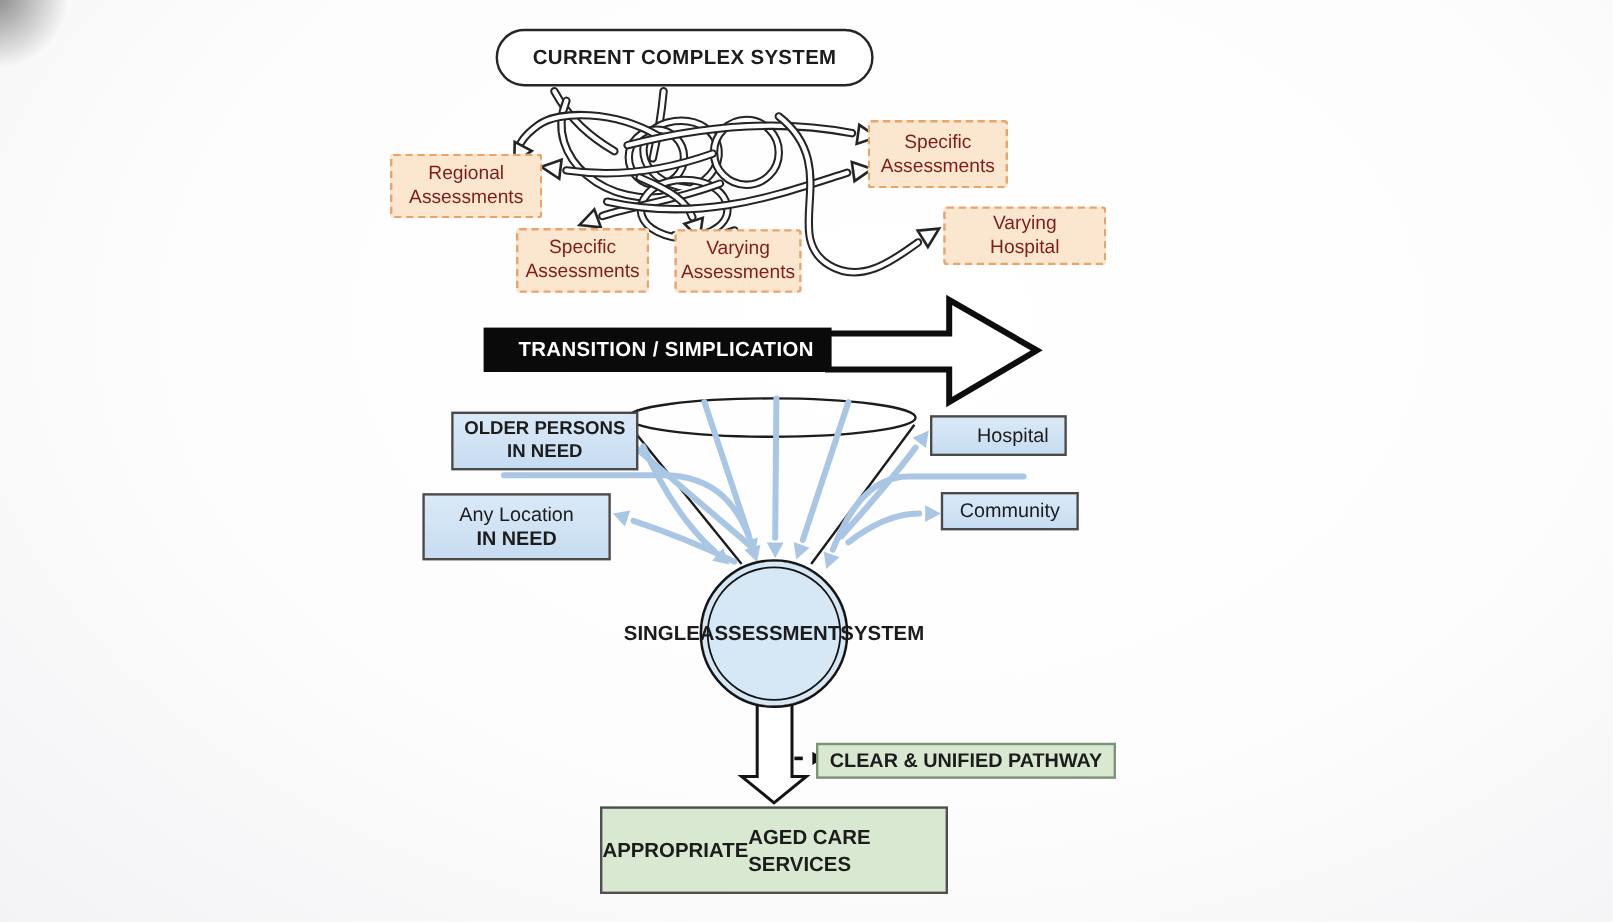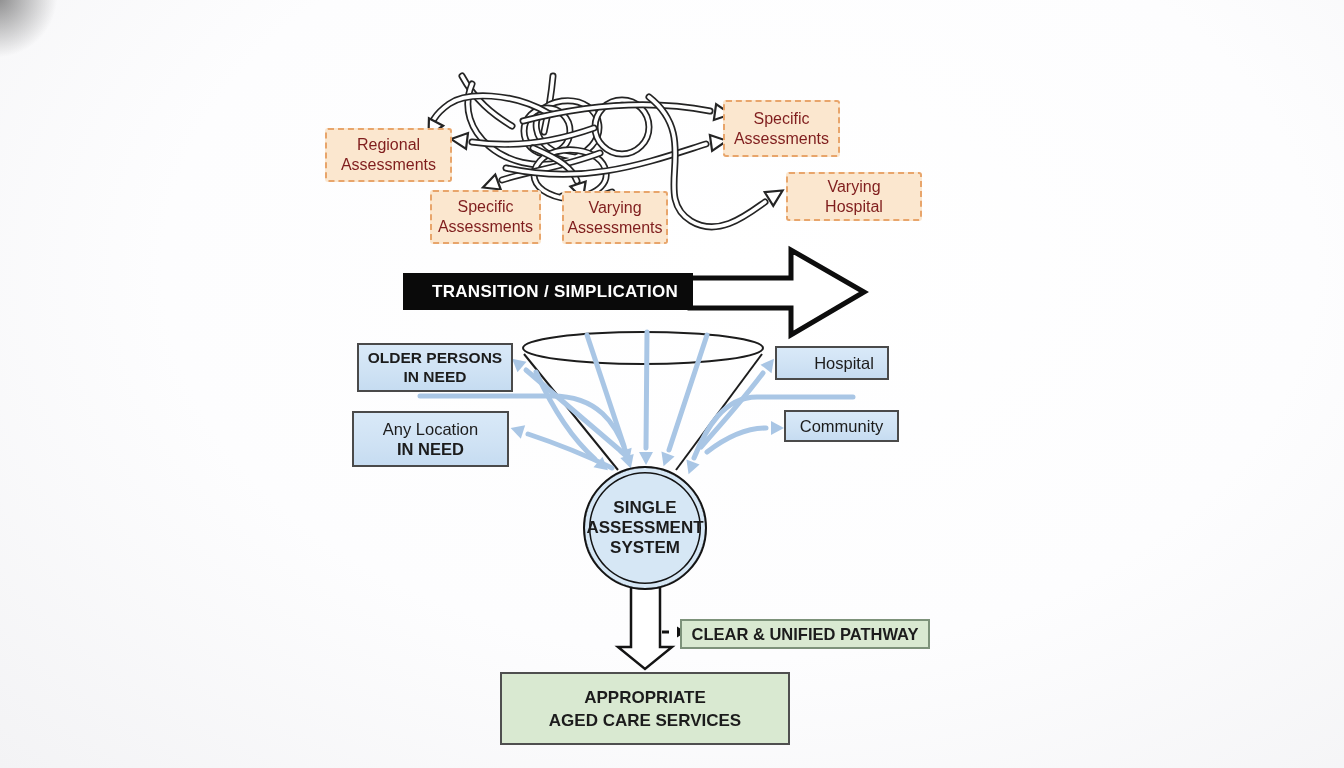--- a/index.html
+++ b/index.html
@@ -26,27 +26,27 @@
     font-weight:bold;font-size:17px;letter-spacing:.3px;box-sizing:border-box;}
   .obox{background:#fbe7cf;border:2px dashed #e8a56b;border-radius:3px;font-size:16px;color:#7f1d1d;}
   .bbox{background:linear-gradient(180deg,#d9e9f8 0%,#cfe2f4 60%,#c6dcf1 100%);border:2px solid #4a4a4a;}
   .bold{font-weight:bold;}
   .tbar{position:absolute;left:403px;top:273px;width:290px;height:37px;background:#0a0a0a;color:#fff;
     display:flex;align-items:center;padding-left:29px;box-sizing:border-box;font-weight:bold;
     font-size:17px;letter-spacing:.3px;}
   .circle{position:absolute;left:583px;top:466px;width:124px;height:124px;border-radius:50%;
     border:2.5px solid #141414;background:#d6e7f5;
     box-shadow:inset 0 0 0 4px #d6e7f5, inset 0 0 0 5.5px #141414;
-    display:flex;flex-direction:column;align-items:center;justify-content:center;text-align:center;
+    display:flex;flex-direction:row;align-items:center;justify-content:center;text-align:center;
     font-weight:bold;font-size:17px;line-height:20px;box-sizing:border-box;}
   .gbox{background:#d9e9d1;}
   .pathway{position:absolute;left:680px;top:619px;width:250px;height:30px;border:2px solid #7d927a;
     display:flex;align-items:center;justify-content:center;font-weight:bold;font-size:16.5px;box-sizing:border-box;}
   .services{position:absolute;left:500px;top:672px;width:290px;height:73px;border:2px solid #4f4f4f;
-    display:flex;flex-direction:column;align-items:center;justify-content:center;font-weight:bold;
+    display:flex;flex-direction:row;align-items:center;justify-content:center;font-weight:bold;
     font-size:17px;line-height:23px;box-sizing:border-box;}
   .l{display:block;}
 </style>
 </head>
 <body>
 
 <div class="stage">
 
   <div class="smudge"></div>
 
@@ -124,20 +124,23 @@
     <g>
       <polygon class="downarrow" points="631,587 660,587 660,647 672,647 645,669 618,647 631,647"></polygon>
     </g>
 
     <g>
       <path d="M 662,632 L 669,632" stroke="#111" stroke-width="3" fill="none"></path>
       <polygon points="0,-5.5 9,0 0,5.5" transform="translate(677,632)" fill="#111"></polygon>
     </g>
   </svg>
 
+  <div class="pill">
+    <span>CURRENT COMPLEX SYSTEM</span>
+  </div>
 
   <div class="box obox" style="left:325px;top:128px;width:127px;height:54px;">
     <span class="l">Regional</span>
     <span class="l">Assessments</span>
   </div>
   <div class="box obox" style="left:430px;top:190px;width:111px;height:54px;">
     <span class="l">Specific</span>
     <span class="l">Assessments</span>
   </div>
   <div class="box obox" style="left:562px;top:191px;width:106px;height:53px;">
@@ -150,21 +153,21 @@
   </div>
   <div class="box obox" style="left:786px;top:172px;width:136px;height:49px;">
     <span class="l">Varying</span>
     <span class="l">Hospital</span>
   </div>
 
   <div class="tbar">
     <span>TRANSITION / SIMPLICATION</span>
   </div>
 
-  <div class="box bbox bold" style="left:357px;top:343px;width:156px;height:49px;font-size:15.5px;">
+  <div class="box bbox bold" style="left:376px;top:343px;width:156px;height:49px;font-size:15.5px;">
     <span class="l">OLDER PERSONS</span>
     <span class="l">IN NEED</span>
   </div>
   <div class="box bbox" style="left:352px;top:411px;width:157px;height:56px;font-size:16.5px;">
     <span class="l">Any Location</span>
     <span class="l bold">IN NEED</span>
   </div>
   <div class="box bbox" style="left:775px;top:346px;width:114px;height:34px;font-size:16.5px;padding-left:24px;">
     <span>Hospital</span>
   </div>

